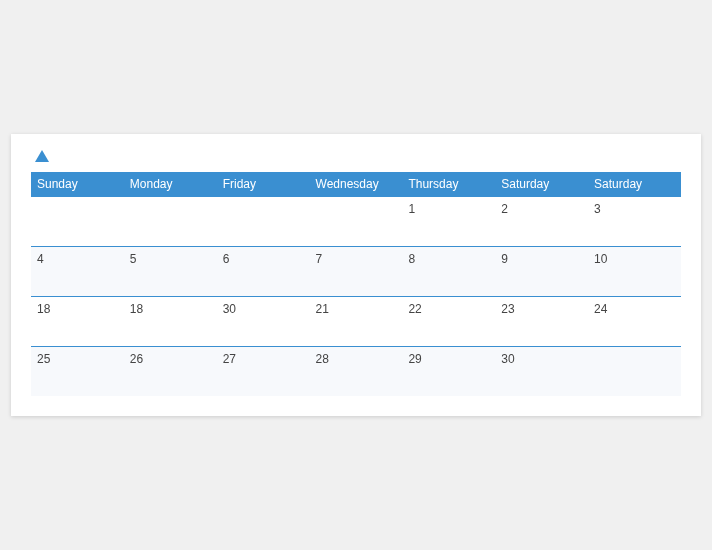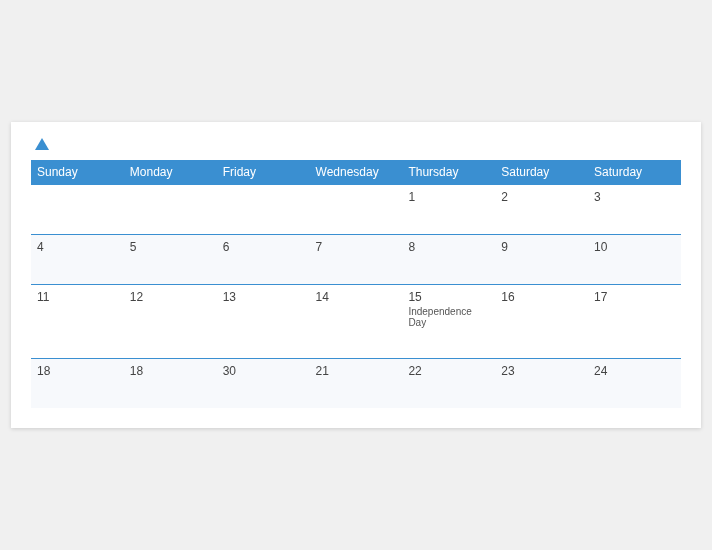--- a/index.html
+++ b/index.html
@@ -165,60 +165,57 @@
           </td>
           <td>
             <span class="day-number">9</span>
           </td>
           <td>
             <span class="day-number">10</span>
           </td>
         </tr>
         <tr>
           <td>
-            <span class="day-number">11</span>
-          </td>
-          <td>
-            <span class="day-number">12</span>
-          </td>
-          <td>
-            <span class="day-number">13</span>
-          </td>
-          <td>
-            <span class="day-number">14</span>
-          </td>
-          <td>
-            <span class="day-number">15</span>
-            <span class="day-event">Independence Day</span>
-          </td>
-          <td>
-            <span class="day-number">16</span>
-          </td>
-          <td>
-            <span class="day-number">17</span>
+            <span class="day-number">18</span>
+          </td>
+          <td>
+            <span class="day-number">18</span>
+          </td>
+          <td>
+            <span class="day-number">30</span>
+          </td>
+          <td>
+            <span class="day-number">21</span>
+          </td>
+          <td>
+            <span class="day-number">22</span>
+          </td>
+          <td>
+            <span class="day-number">23</span>
+          </td>
+          <td>
+            <span class="day-number">24</span>
           </td>
         </tr>
         <tr>
           <td>
-            <span class="day-number">18</span>
-          </td>
-          <td>
-            <span class="day-number">18</span>
+            <span class="day-number">25</span>
+          </td>
+          <td>
+            <span class="day-number">26</span>
+          </td>
+          <td>
+            <span class="day-number">27</span>
+          </td>
+          <td>
+            <span class="day-number">28</span>
+          </td>
+          <td>
+            <span class="day-number">29</span>
           </td>
           <td>
             <span class="day-number">30</span>
           </td>
-          <td>
-            <span class="day-number">21</span>
-          </td>
-          <td>
-            <span class="day-number">22</span>
-          </td>
-          <td>
-            <span class="day-number">23</span>
-          </td>
-          <td>
-            <span class="day-number">24</span>
-          </td>
+          <td></td>
         </tr>
       </tbody>
   </table>
 </div>
 
 </body></html>

